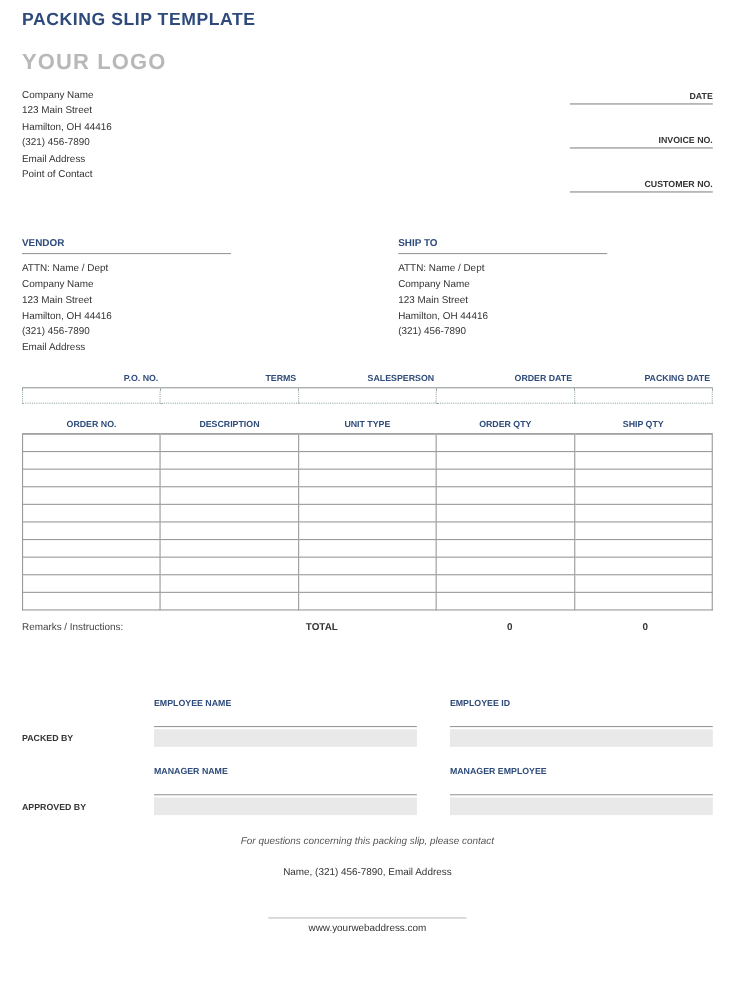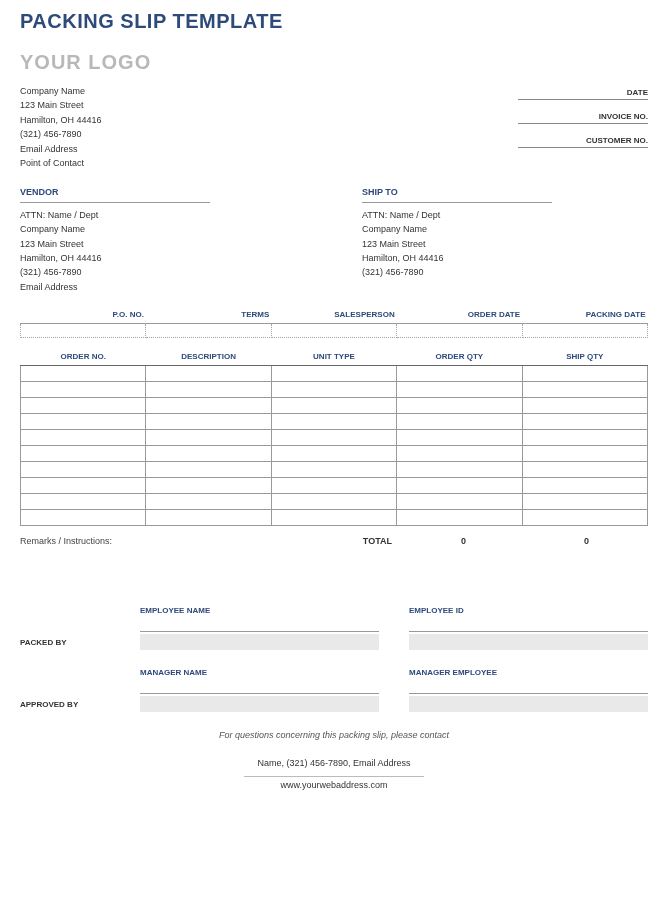--- a/index.html
+++ b/index.html
@@ -5,21 +5,21 @@
   * { box-sizing: border-box; margin: 0; padding: 0; }
   body {
     font-family: Arial, Helvetica, sans-serif;
     font-size: 9px;
     color: #333;
     background: #fff;
     width: 668px;
     padding: 10px 20px 20px 20px;
   }
   .page-title {
-    font-size: 20px;
+    font-size: 16px;
     font-weight: bold;
     color: #2d4a7a;
     letter-spacing: 0.5px;
     margin-bottom: 18px;
   }
   .header-row {
     display: flex;
     justify-content: space-between;
     align-items: center;
     margin-bottom: 10px;
@@ -48,21 +48,21 @@
   .meta-fields {
     width: 130px;
   }
   .meta-field {
     border-bottom: 1px solid #888;
     text-align: right;
     font-size: 8px;
     font-weight: bold;
     color: #333;
     padding: 4px 0 2px 0;
-    margin-bottom: 8px;
+    margin-bottom: 24px;
   }
   .vendor-ship-row {
     display: flex;
     margin-bottom: 12px;
   }
   .vendor-col, .ship-col {
     width: 50%;
   }
   .ship-col {
     padding-left: 28px;
@@ -119,21 +119,21 @@
     flex: 1;
     font-size: 9px;
     color: #444;
   }
   .total-cells {
     display: flex;
     width: 370px;
   }
   .total-label {
     width: 124px;
-    text-align: right;
+    text-align: left;
     font-weight: bold;
     font-size: 9px;
     padding-right: 10px;
   }
   .total-val {
     width: 123px;
     text-align: center;
     font-size: 9px;
     font-weight: bold;
   }
@@ -184,20 +184,21 @@
     color: #333;
     margin-bottom: 8px;
   }
   .footer-line3 {
     font-size: 9px;
     color: #333;
     border-top: 1px solid #bbb;
     display: inline-block;
     padding-top: 3px;
     min-width: 180px;
+    margin-top: 29px;
   }
 </style>
 </head>
 <body>
 
 <div class="page-title">PACKING SLIP TEMPLATE</div>
 
 <div class="header-row">
   <div class="logo">YOUR LOGO</div>
 </div>

